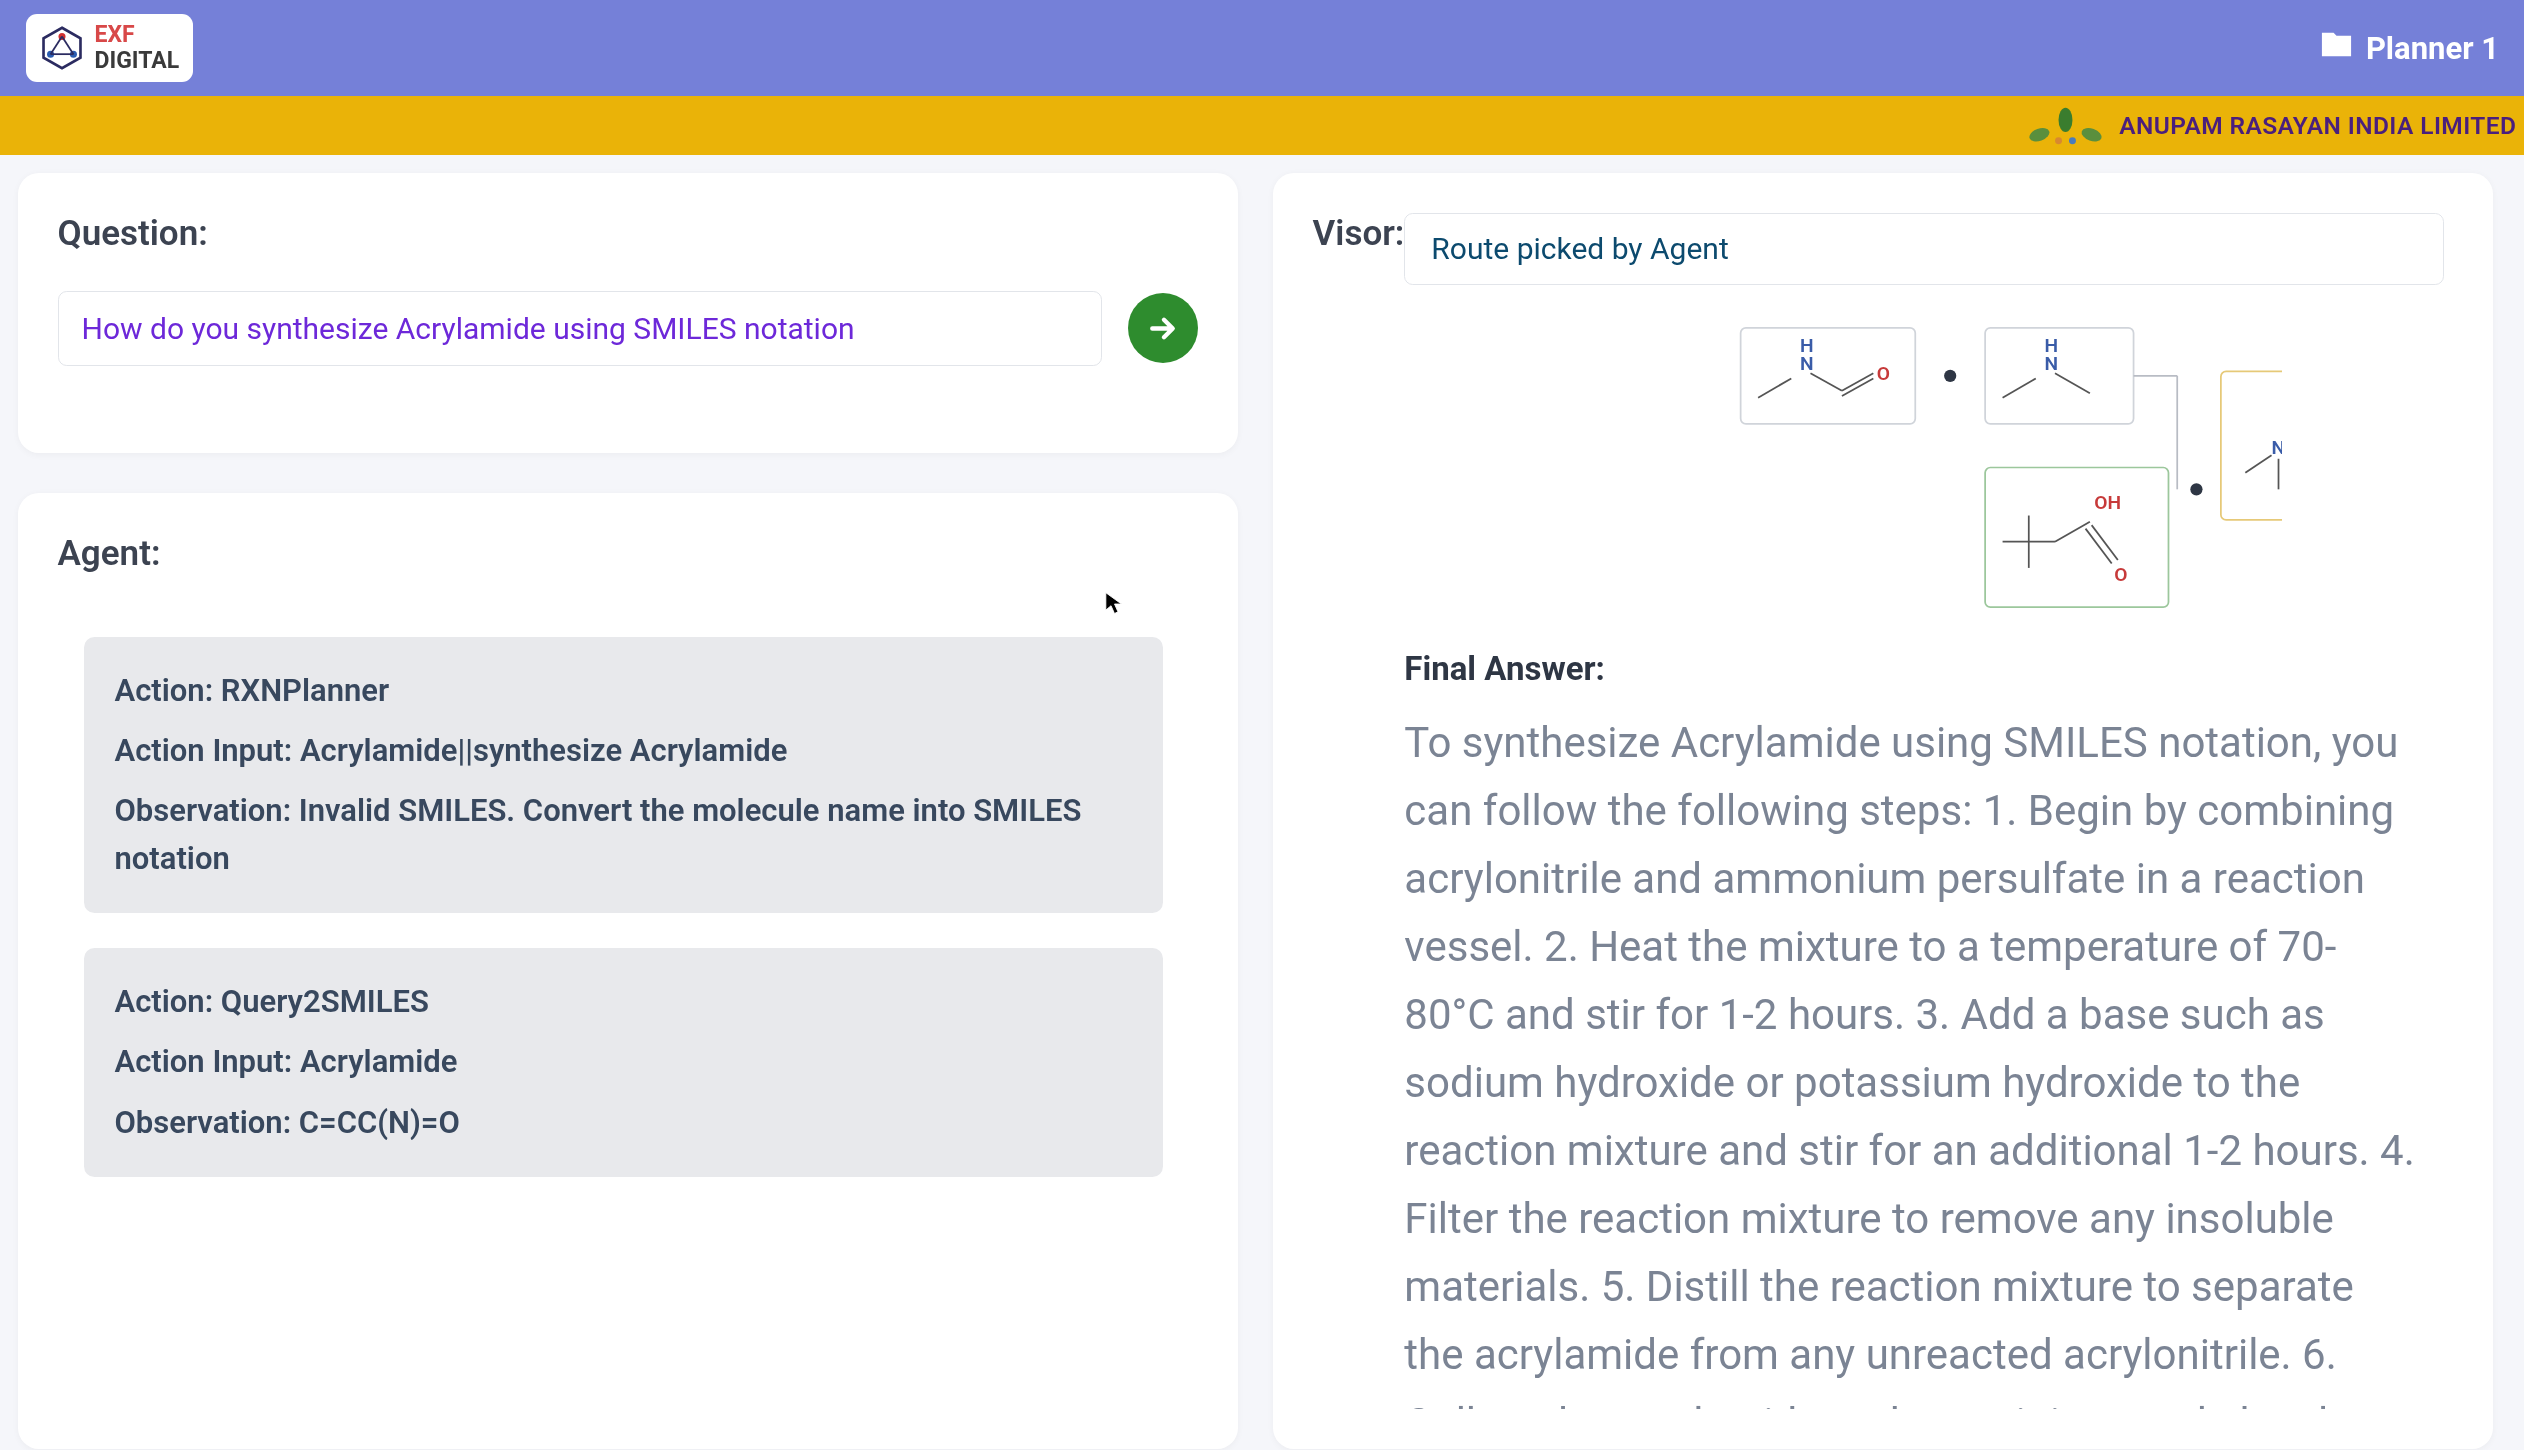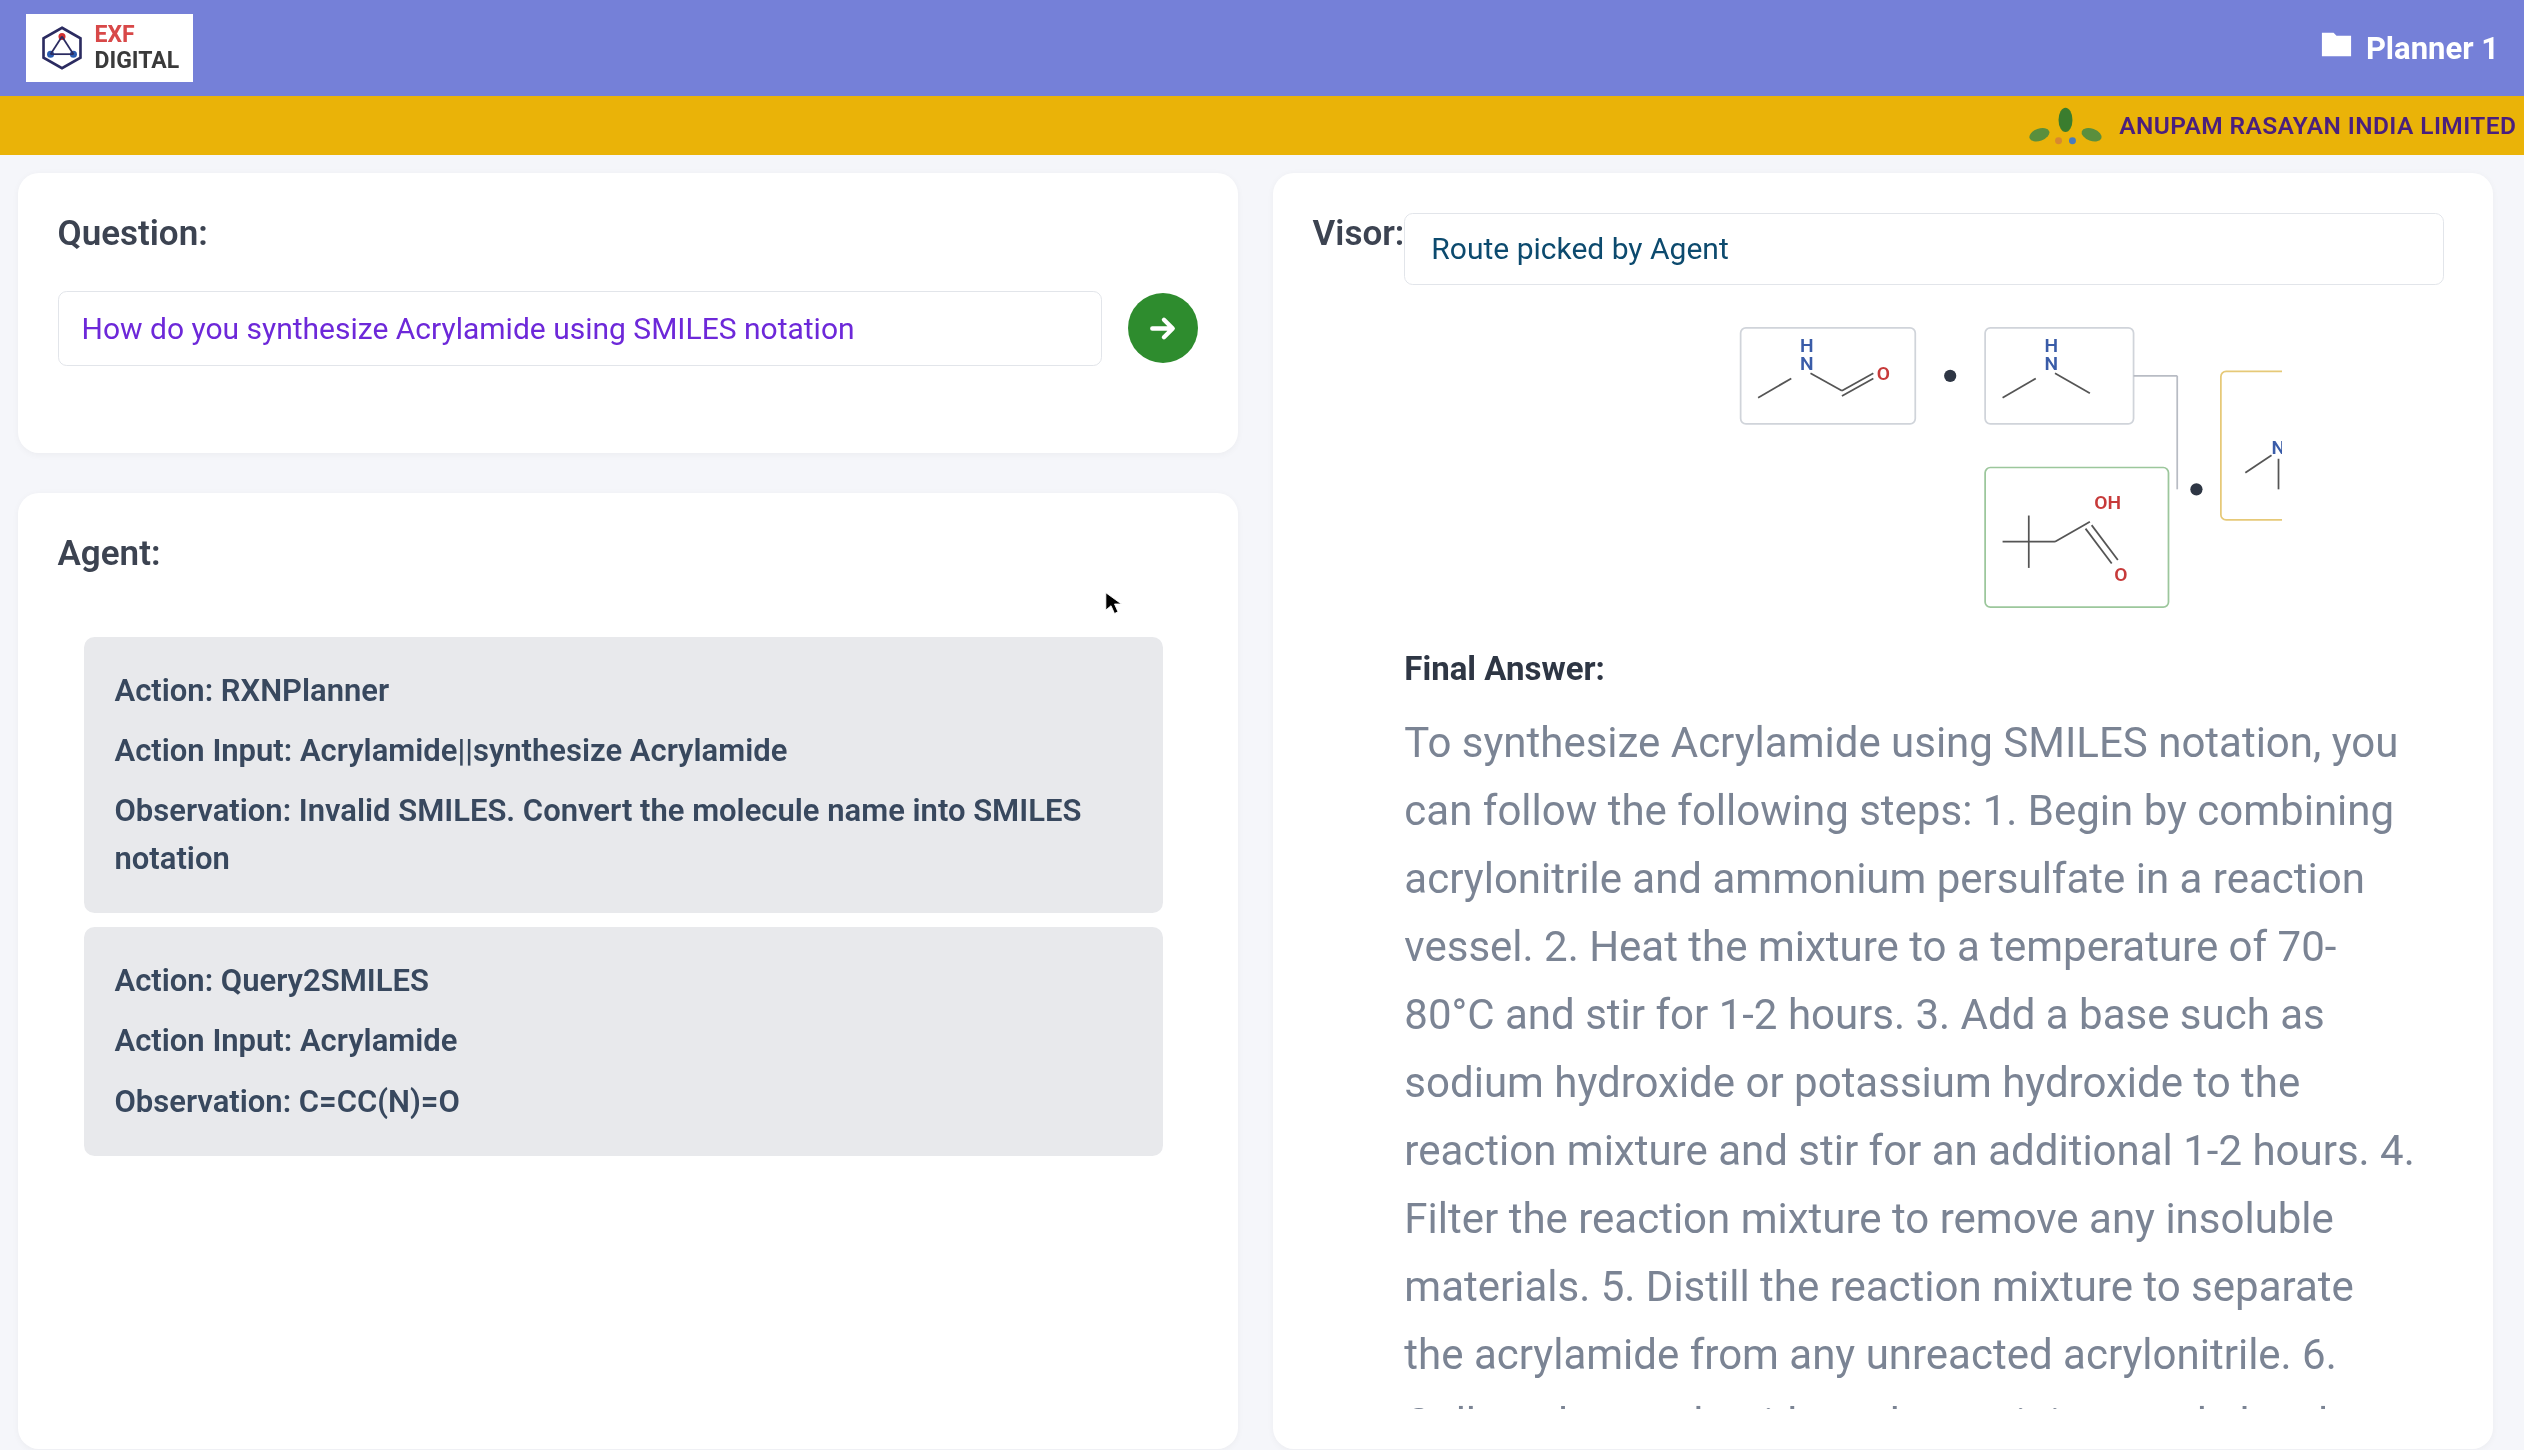--- a/index.html
+++ b/index.html
@@ -22,20 +22,21 @@
       justify-content: space-between;
       padding: 0 26px;
     }
     .logo-box {
       background: white;
       padding: 8.7px 14px;
       display: flex;
       align-items: center;
       gap: 10.5px;
       height: 68px;
+      border-radius: 11px;
     }
     .logo-icon {
       width: 44px;
       height: 44px;
     }
     .logo-text {
       display: flex;
       flex-direction: column;
       line-height: 1.15;
     }
@@ -172,21 +173,21 @@
       border-radius: 8.7px;
     }
     .agent-scroll::-webkit-scrollbar-thumb {
       background: #4a4f5a;
       border-radius: 8.7px;
     }
     .agent-step {
       background: #e8e9ec;
       border-radius: 10.5px;
       padding: 30px 31px;
-      margin-bottom: 14px;
+      margin-bottom: 35px;
     }
     .agent-line {
       font-size: 31px;
       color: #38485e;
       font-weight: 600;
       line-height: 1.55;
       margin-bottom: 12.2px;
     }
     .agent-line:last-child {
       margin-bottom: 0;

